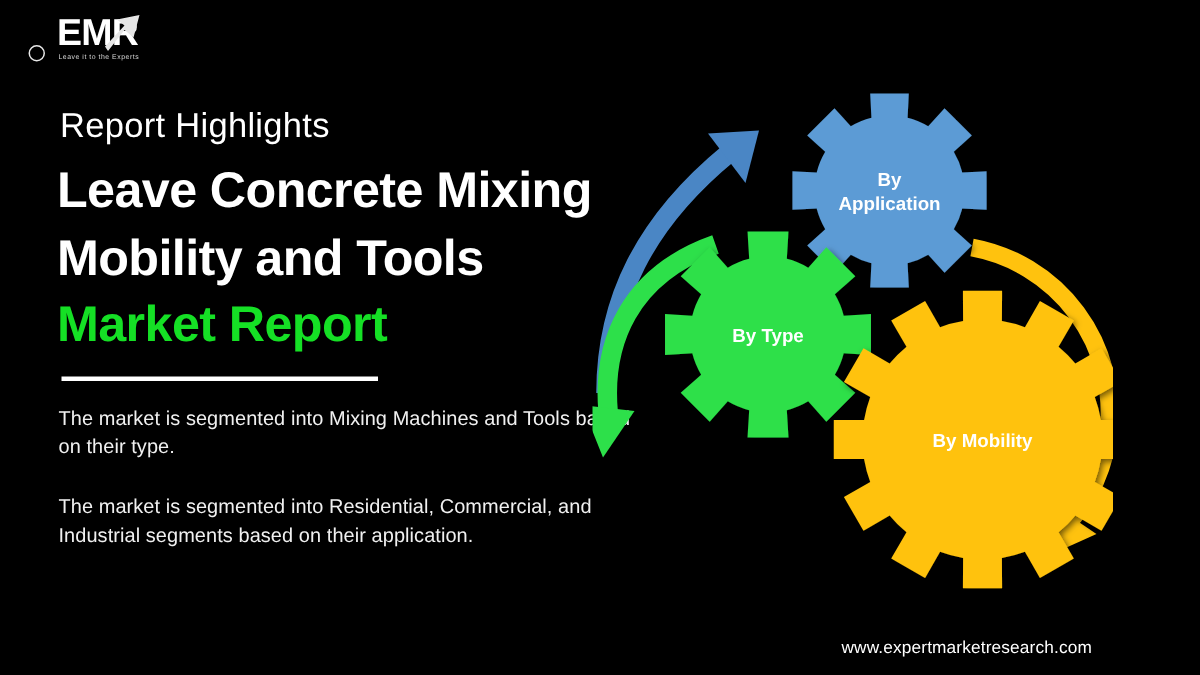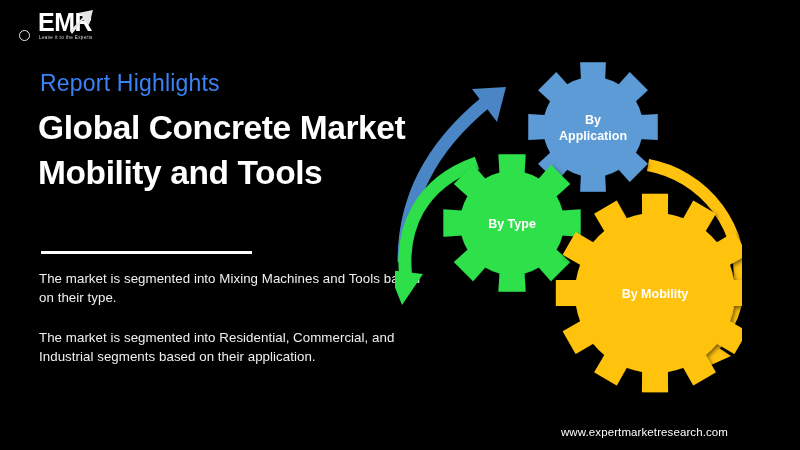--- a/index.html
+++ b/index.html
@@ -64,21 +64,21 @@
     height: 28px;
   }
 
   
   .kicker {
     position: absolute;
     left: 40px;
     top: 70px;
     font-size: 23px;
     font-weight: 300;
-    color: #3b82f6;
+    color: #ffffff;
     letter-spacing: 0.2px;
   }
   .headline {
     position: absolute;
     left: 38px;
     top: 106px;
     width: 420px;
     font-size: 33.5px;
     font-weight: bold;
     line-height: 1.33;
@@ -148,22 +148,23 @@
     <div class="logo-word">EMR</div>
     <div class="logo-tag">Leave it to the Experts</div>
     <svg class="logo-arrow" viewBox="0 0 26 28">
       <path d="M3 26 L14 12 L20 17 L24 2 L9 5 L14 9 L1 23 Z" fill="#e6e6e6"></path>
     </svg>
   </div>
 
   <div class="kicker">Report Highlights</div>
 
   <div class="headline">
-    <span>Global Concrete Market</span><br>
+    <span>Leave Concrete Mixing</span><br>
     <span>Mobility and Tools</span><br>
+    <span class="accent">Market Report</span>
   </div>
 
   <div class="divider"></div>
 
   <div class="paras">
     <p>The market is segmented into Mixing Machines and Tools based on their type.</p>
     <p>The market is segmented into Residential, Commercial, and Industrial segments based on their application.</p>
   </div>
 
   <div id="gear-graphic">

